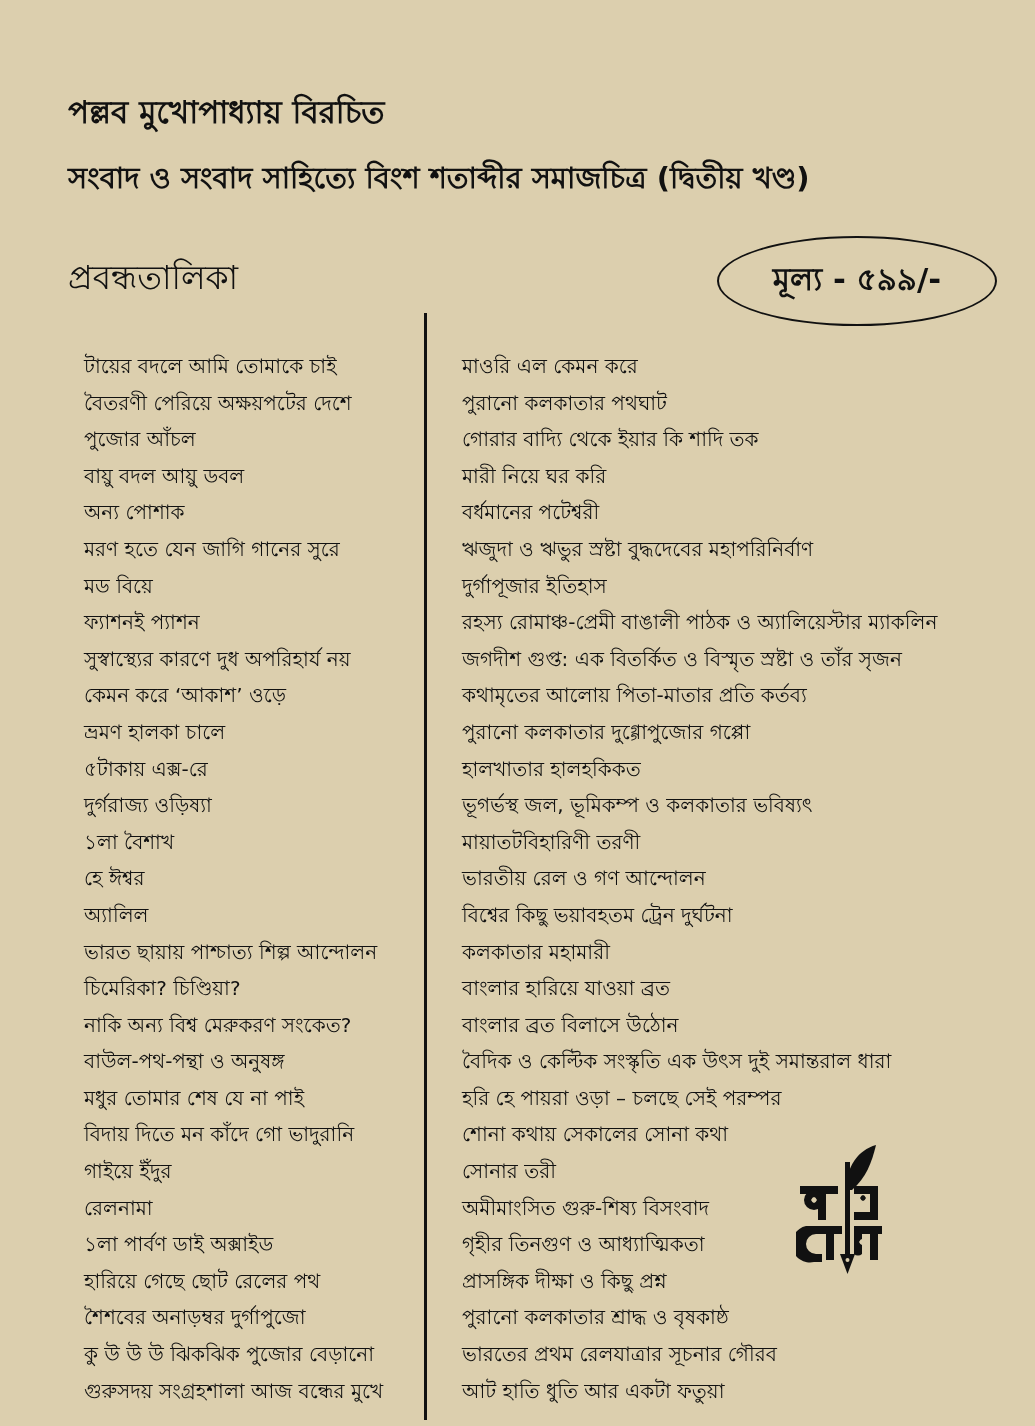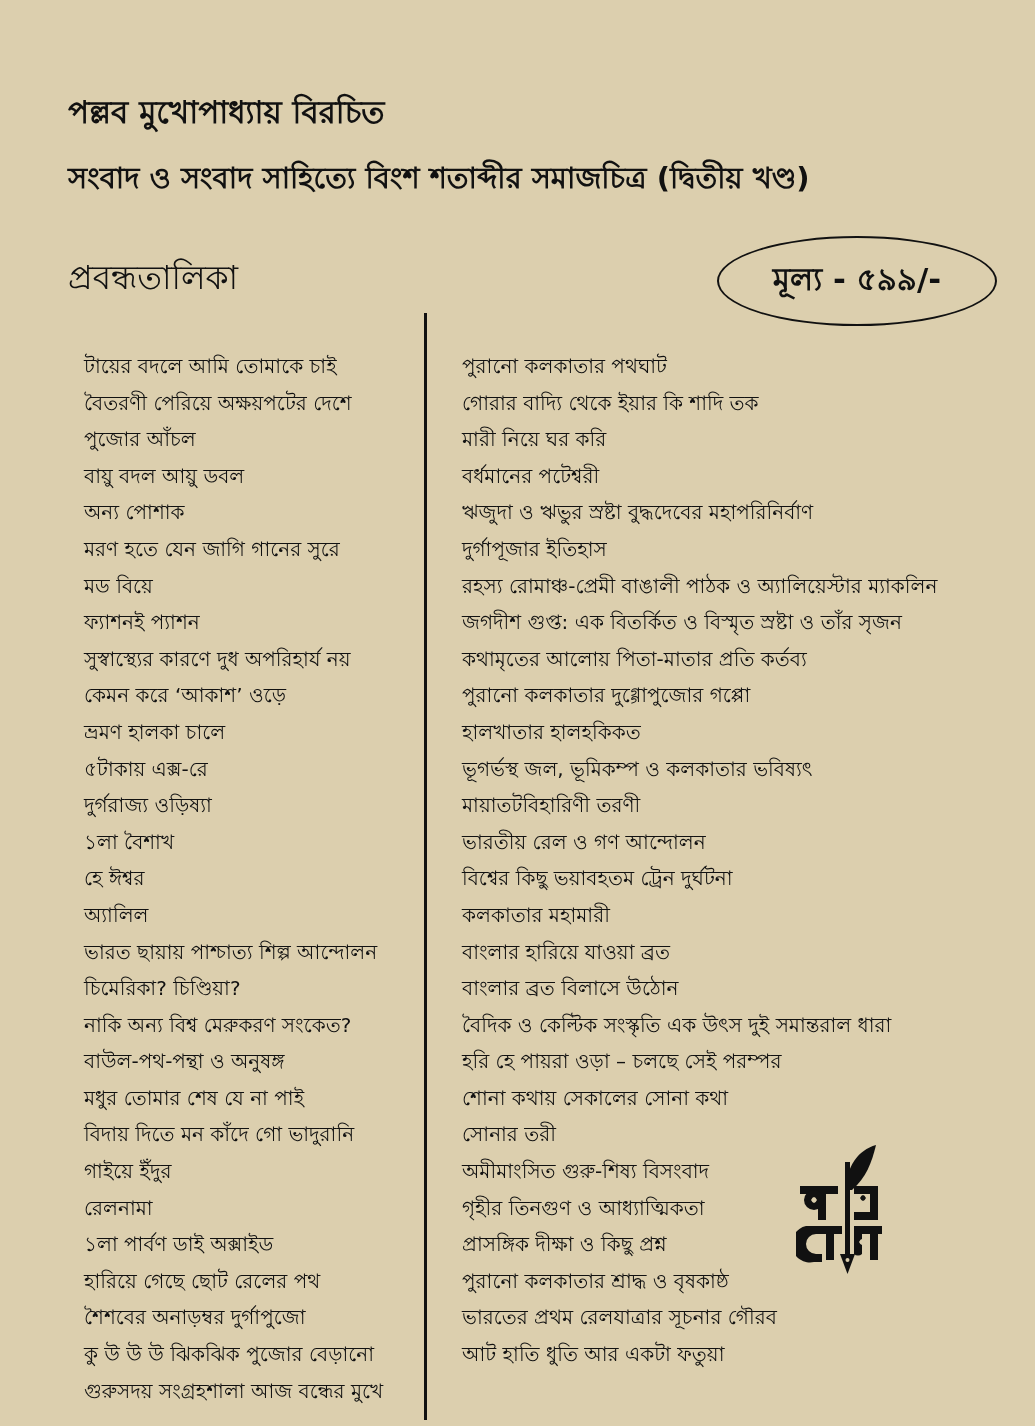--- a/index.html
+++ b/index.html
@@ -98,20 +98,21 @@
   <li>গাইয়ে ইঁদুর</li>
   <li>রেলনামা</li>
   <li>১লা পার্বণ ডাই অক্সাইড</li>
   <li>হারিয়ে গেছে ছোট রেলের পথ</li>
   <li>শৈশবের অনাড়ম্বর দুর্গাপুজো</li>
   <li>কু উ উ উ ঝিকঝিক পুজোর বেড়ানো</li>
   <li>গুরুসদয় সংগ্রহশালা আজ বন্ধের মুখে</li>
 </ul>
 
 <ul class="col right">
+  <li>মাওরি এল কেমন করে</li>
   <li>পুরানো কলকাতার পথঘাট</li>
   <li>গোরার বাদ্যি থেকে ইয়ার কি শাদি তক</li>
   <li>মারী নিয়ে ঘর করি</li>
   <li>বর্ধমানের পটেশ্বরী</li>
   <li>ঋজুদা ও ঋভুর স্রষ্টা বুদ্ধদেবের মহাপরিনির্বাণ</li>
   <li>দুর্গাপূজার ইতিহাস</li>
   <li>রহস্য রোমাঞ্চ-প্রেমী বাঙালী পাঠক ও অ্যালিয়েস্টার ম্যাকলিন</li>
   <li>জগদীশ গুপ্ত: এক বিতর্কিত ও বিস্মৃত স্রষ্টা ও তাঁর সৃজন</li>
   <li>কথামৃতের আলোয় পিতা-মাতার প্রতি কর্তব্য</li>
   <li>পুরানো কলকাতার দুগ্গোপুজোর গপ্পো</li>

